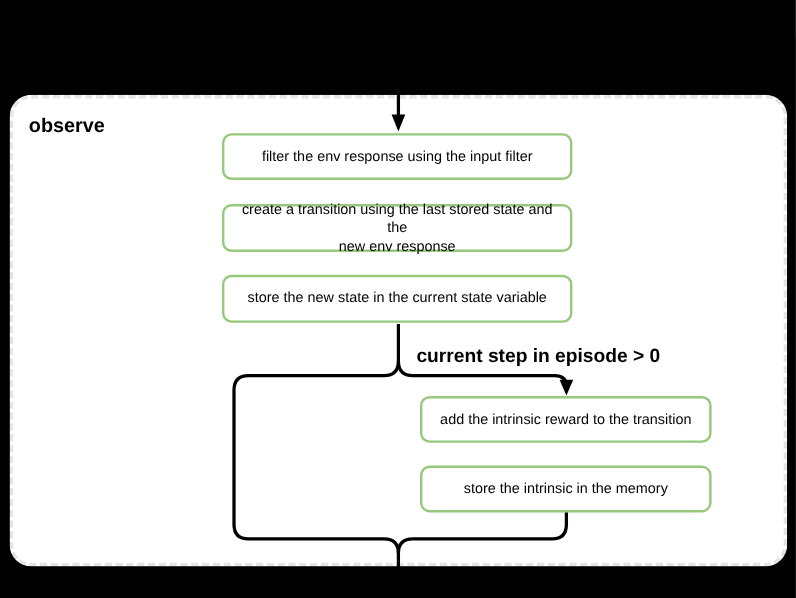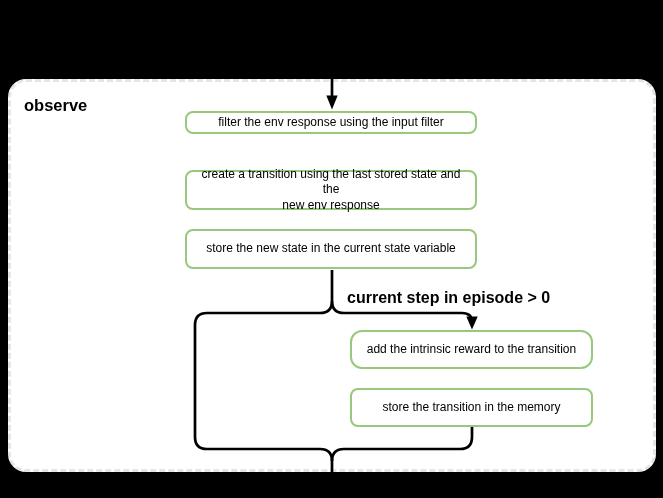--- a/index.html
+++ b/index.html
@@ -44,24 +44,24 @@
     display: flex;
     align-items: center;
     justify-content: center;
     text-align: center;
     font-size: 12px;
     line-height: 1.3;
     color: var(--text-color);
     padding: 0 8px;
     white-space: pre-line;
   }
-  .node-1 { left: 185px; top: 79px;  width: 292px; height: 23px; }
+  .node-1 { left: 185px; top: 79px;  width: 292px; height: 39px; }
   .node-2 { left: 185px; top: 138px; width: 292px; height: 40px; }
   .node-3 { left: 185px; top: 197px; width: 292px; height: 40px; }
-  .node-4 { left: 350px; top: 298px; width: 243px; height: 39px; border-radius: 12px; }
+  .node-4 { left: 350px; top: 298px; width: 243px; height: 39px; }
   .node-5 { left: 350px; top: 356px; width: 243px; height: 39px; }
   .condition-label {
     position: absolute;
     left: 347px; top: 257px;
     font-size: 16px;
     font-weight: bold;
     color: var(--text-color);
     white-space: nowrap;
   }
   svg.connectors {
@@ -100,21 +100,21 @@
   <div class="node node-2">
     <span>create a transition using the last stored state and the
 new env response</span>
   </div>
 
   <div class="node node-4">
     <span>add the intrinsic reward to the transition</span>
   </div>
 
   <div class="node node-5">
-    <span>store the transition in the memory</span>
+    <span>store the intrinsic in the memory</span>
   </div>
 
   <span class="condition-label">current step in episode &gt; 0</span>
 
   <svg class="connectors" viewBox="0 0 663 498">
 
     <path d="M332,38 L332,65"></path>
     <polygon points="332,77.5 326.3,63.5 337.7,63.5"></polygon>
 
     <path d="M332,238 L332,269"></path>

